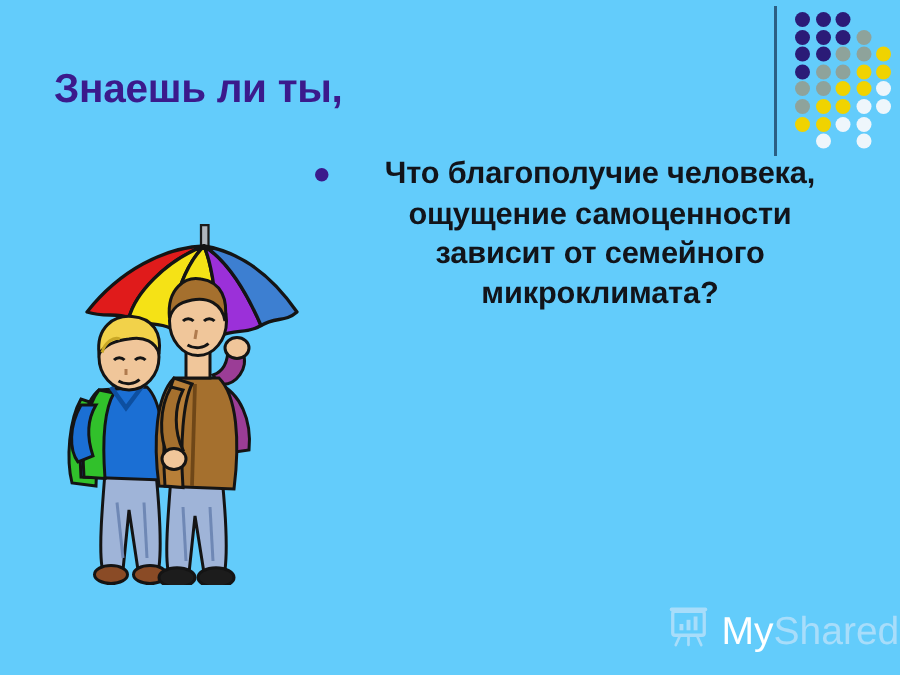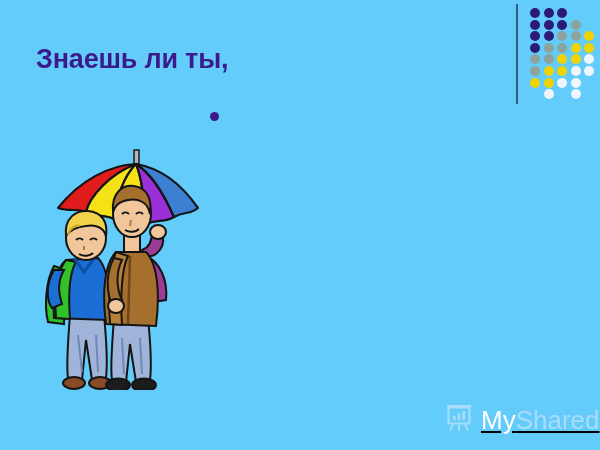--- a/index.html
+++ b/index.html
@@ -101,21 +101,20 @@
 
   
   #watermark {
     position: absolute;
     left: 444px;
     top: 400px;
     height: 40px;
     display: flex;
     align-items: center;
     gap: 7px;
-    text-decoration: underline;
   }
   #watermark-icon { display: block; }
   #watermark-text {
     font-size: 26px;
     font-weight: normal;
     letter-spacing: 0px;
     line-height: 1;
   }
   .wm-my { color: #ffffff; }
   .wm-shared { color: #a8ddfa; }
@@ -163,20 +162,21 @@
         <div class="dot" style="left: 40.8px; top: 81.2px; background: rgb(238, 246, 251);"></div>
       </div>
   </div>
 
   <div id="page-title" style="color: rgb(59, 26, 140);">Знаешь ли ты,</div>
 
   <div id="bullet-list">
 
     <div class="bullet-item">
       <span class="bullet-marker"></span>
+      <span>Что благополучие человека, ощущение самоценности зависит от семейного микроклимата?</span>
     </div>
 
 
   </div>
 
   <div id="illustration">
     <svg width="190" height="250" viewBox="0 0 190 250" xmlns="http://www.w3.org/2000/svg">
 
       <g>
         <path d="M117 22 L120 22 L113 118 L109 118 Z" fill="#1b1b1b"></path>

